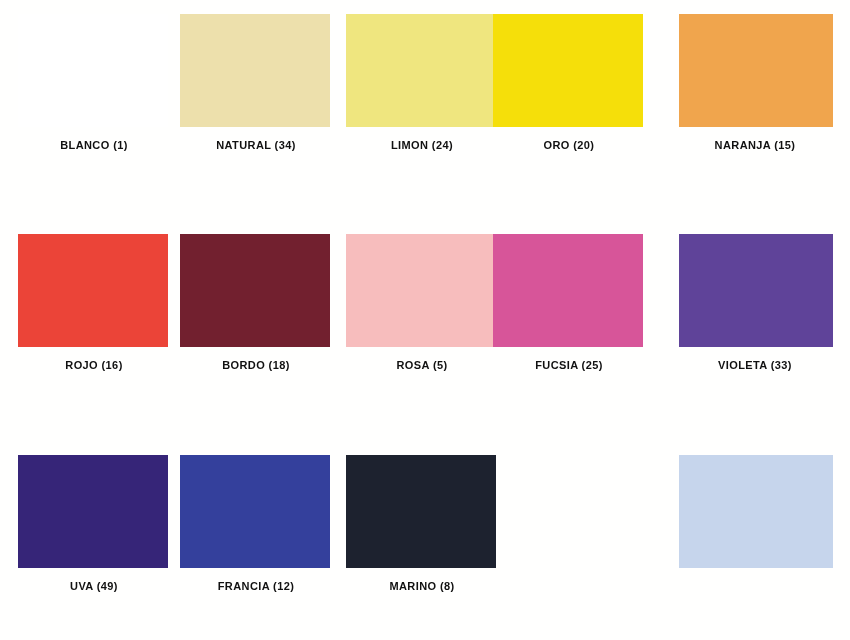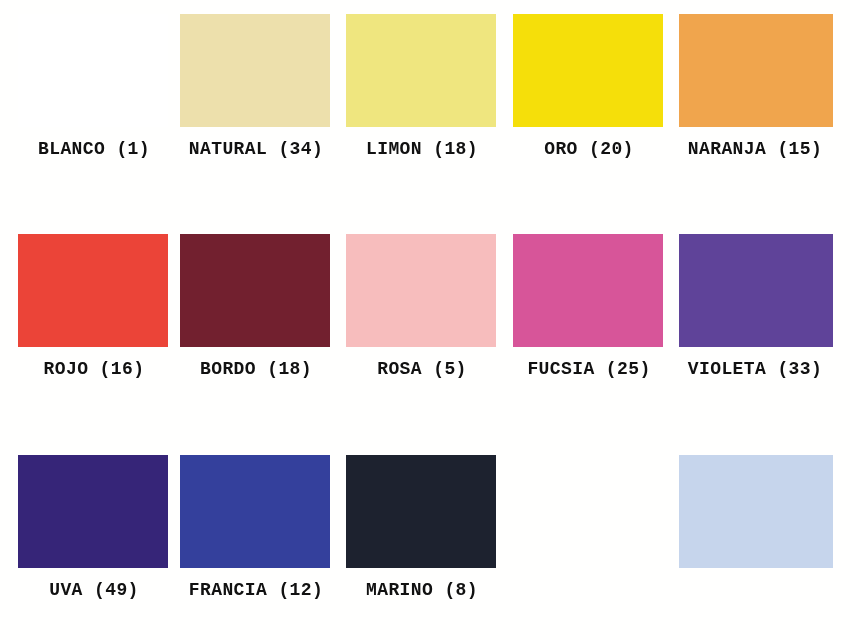--- a/index.html
+++ b/index.html
@@ -37,21 +37,21 @@
 
   .swatch-cell {
     position: absolute;
     top: 0;
     width: 166px;
     height: 200px;
   }
   .swatch-cell.col-0 { left: 11px; }
   .swatch-cell.col-1 { left: 173px; }
   .swatch-cell.col-2 { left: 339px; }
-  .swatch-cell.col-3 { left: 506px; }
+  .swatch-cell.col-3 { left: 486px; }
   .swatch-cell.col-4 { left: 672px; }
 
   .swatch-chip {
     position: absolute;
     left: 7px;
     top: 14px;
     width: 150px;
     height: 113px;
     background: #ffffff;
     
@@ -65,23 +65,23 @@
   .swatch-chip.is-white {
     background: #ffffff;
   }
 
   .swatch-label {
     position: absolute;
     left: 0;
     top: 139px;
     width: 166px;
     text-align: center;
-    font-family: Liberation Mono, monospace;
+    font-family: Liberation Sans, sans-serif;
     font-weight: bold;
-    font-size: 18px;
+    font-size: 11px;
     letter-spacing: 0.4px;
     color: #111111;
     white-space: nowrap;
   }
 </style>
 </head>
 <body style="background: rgb(255, 255, 254);">
 
 <div id="swatch-chart" style="background: rgb(255, 255, 254);">
 
@@ -89,21 +89,21 @@
     <div class="swatch-cell col-0">
       <div class="swatch-chip is-white" style="background-color: rgb(255, 255, 255);"></div>
       <div class="swatch-label">BLANCO (1)</div>
     </div>
     <div class="swatch-cell col-1">
       <div class="swatch-chip" style="background-color: rgb(237, 224, 172);"></div>
       <div class="swatch-label">NATURAL (34)</div>
     </div>
     <div class="swatch-cell col-2">
       <div class="swatch-chip" style="background-color: rgb(239, 230, 127);"></div>
-      <div class="swatch-label">LIMON (18)</div>
+      <div class="swatch-label">LIMON (24)</div>
     </div>
     <div class="swatch-cell col-3">
       <div class="swatch-chip" style="background-color: rgb(245, 223, 10);"></div>
       <div class="swatch-label">ORO (20)</div>
     </div>
     <div class="swatch-cell col-4">
       <div class="swatch-chip" style="background-color: rgb(240, 165, 77);"></div>
       <div class="swatch-label">NARANJA (15)</div>
     </div>
   </div>

